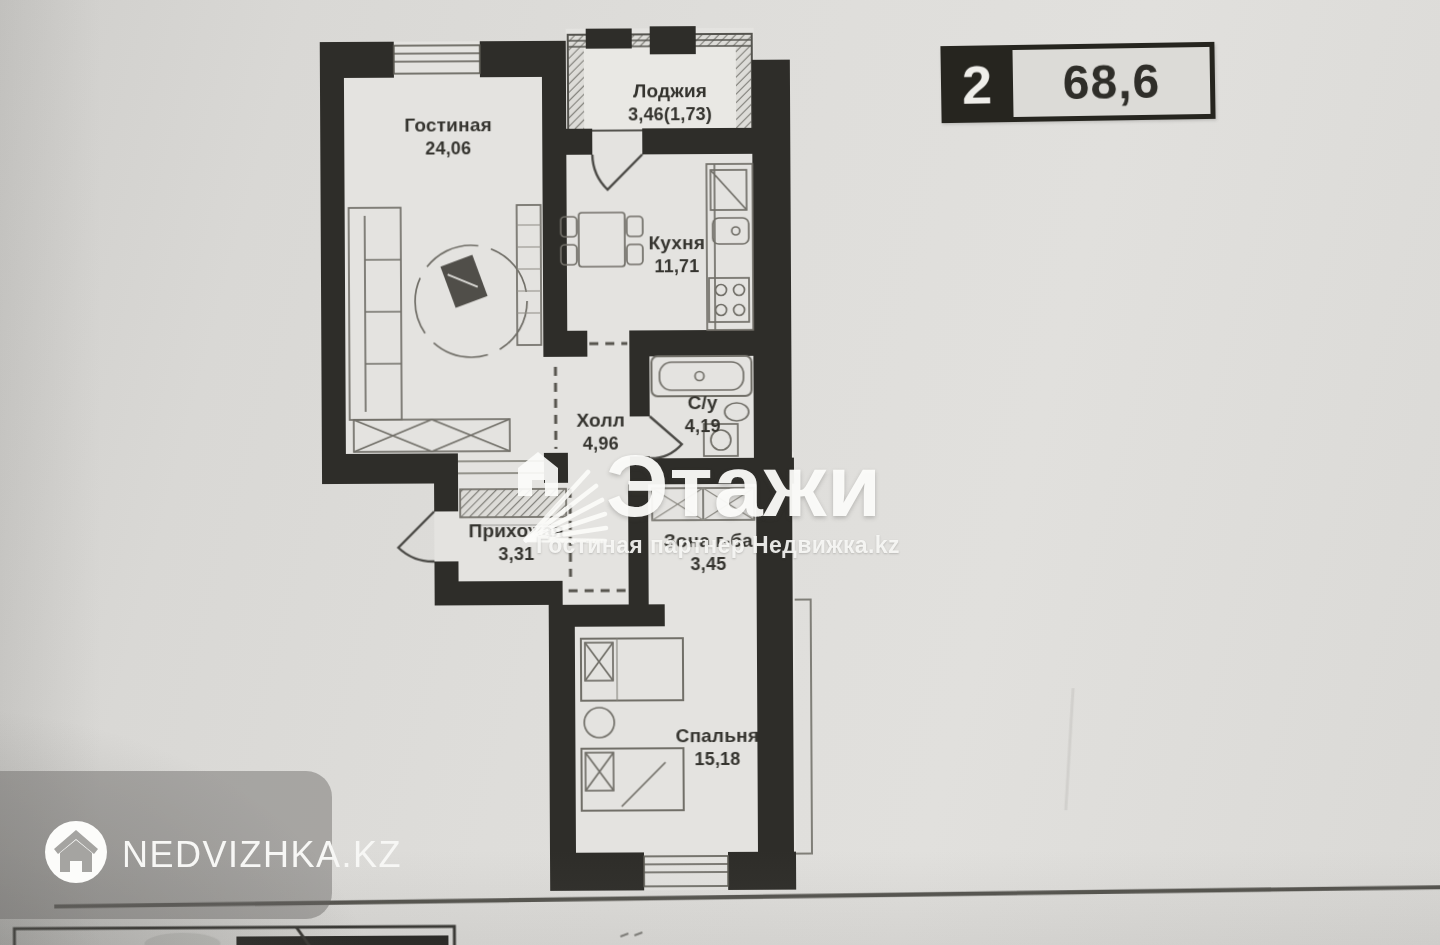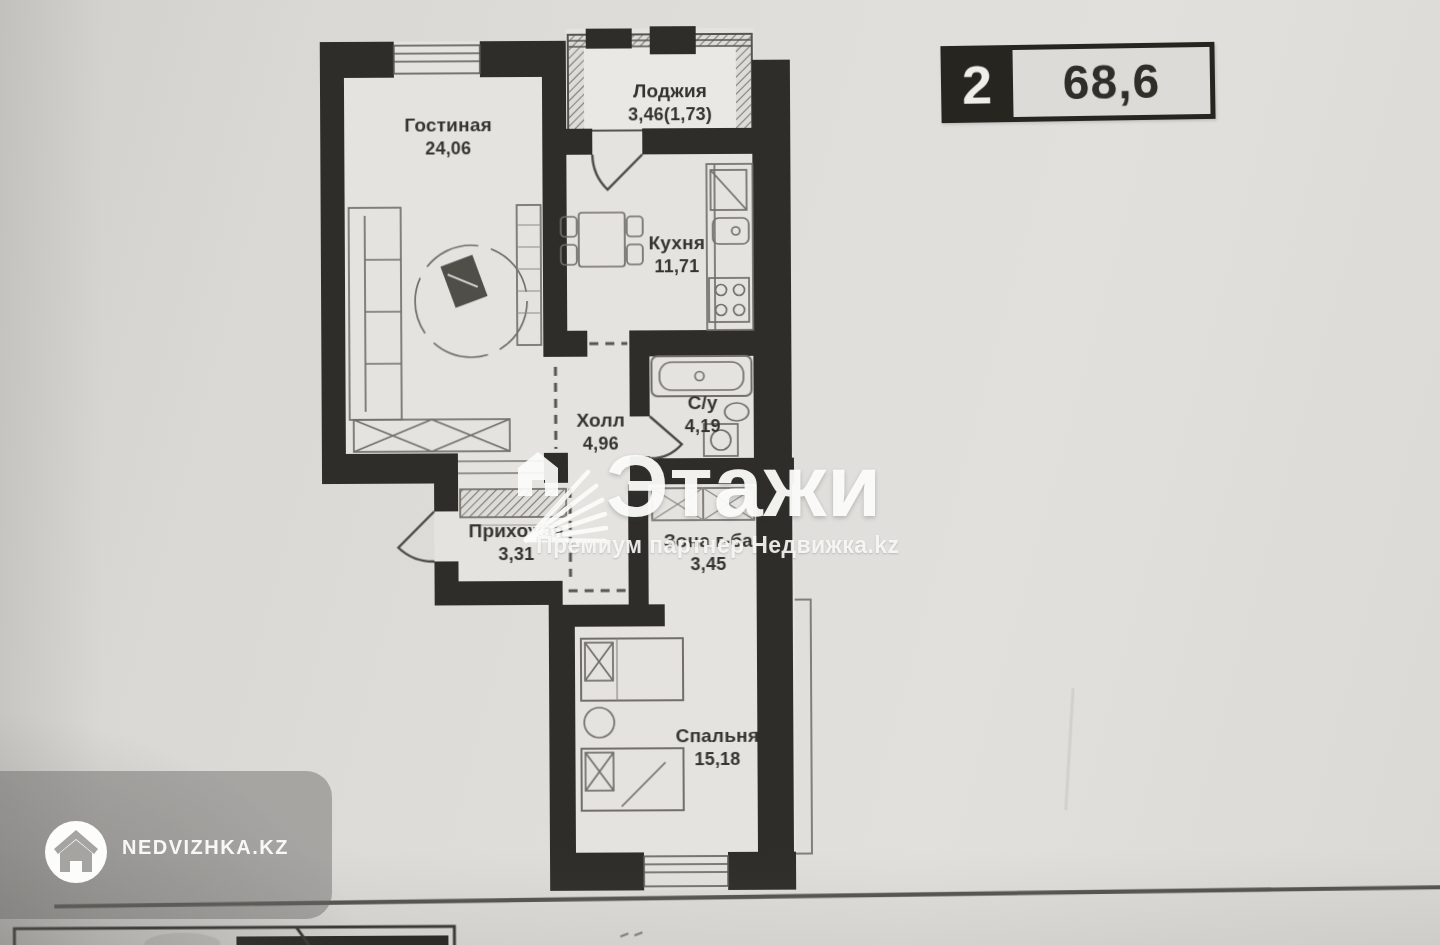--- a/index.html
+++ b/index.html
@@ -28,21 +28,21 @@
   
   .badge{position:absolute;left:941px;top:44px;width:274px;height:77px;background:#26251f;
     padding:0;display:flex;transform:rotate(-0.9deg);z-index:6;filter:blur(0.3px);
     box-shadow:1px 2px 3px rgba(40,40,38,.2);}
   .badge-num{width:72px;background:#26251f;color:#efeeea;font-weight:700;font-size:54px;
     display:flex;align-items:center;justify-content:center;}
   .badge-area{flex:1;margin:5px 5px 5px 0;background:#dcdbd7;color:#2f2e29;font-weight:700;
     font-size:48px;letter-spacing:1px;display:flex;align-items:center;justify-content:center;}
   
   .site-logo{position:absolute;left:41px;top:817px;z-index:6;}
-  .site-text{position:absolute;left:122px;top:837px;font-weight:700;font-size:20px;line-height:1;
+  .site-text{position:absolute;left:122px;top:837px;font-weight:400;font-size:36px;line-height:1;
     color:#f7f7f5;letter-spacing:1.5px;z-index:6;}
 </style>
 </head>
 <body>
 
 <div id="photo">
 
   <div id="plan">
     <svg width="1440" height="945" viewBox="0 0 1440 945">
       <defs>
@@ -259,21 +259,21 @@
       <g stroke="rgba(252,252,250,.9)" stroke-width="4.6" stroke-linecap="round">
         <line x1="14" y1="96" x2="76" y2="28"></line>
         <line x1="14" y1="96" x2="84" y2="42"></line>
         <line x1="14" y1="96" x2="90" y2="56"></line>
         <line x1="14" y1="96" x2="93" y2="70"></line>
         <line x1="14" y1="96" x2="94" y2="84"></line>
         <line x1="14" y1="96" x2="93" y2="97"></line>
       </g>
     </svg>
     <div class="wm-brand">Этажи</div>
-    <div class="wm-sub">Премиум партнер Недвижка.kz</div>
+    <div class="wm-sub">Гостиная партнер Недвижка.kz</div>
   </div>
 
   <div class="vignette"></div>
   <div class="gray-panel"></div>
 
   <div class="badge">
     <div class="badge-num">2</div>
     <div class="badge-area">68,6</div>
   </div>
 

